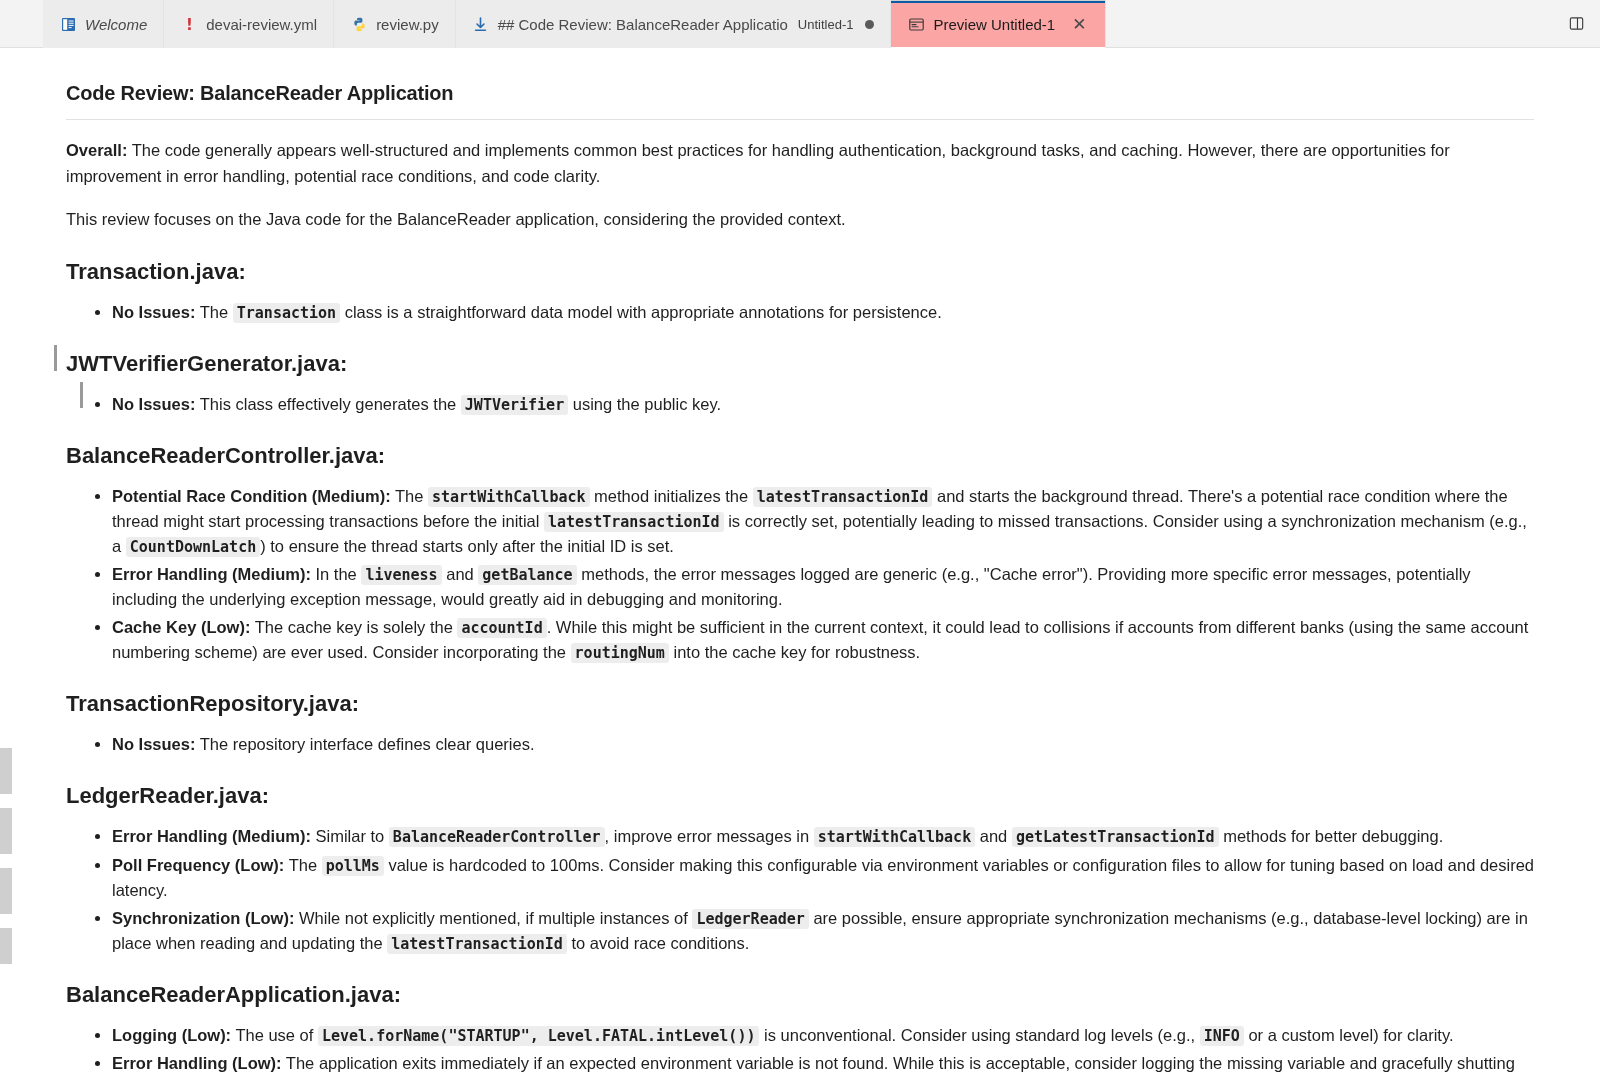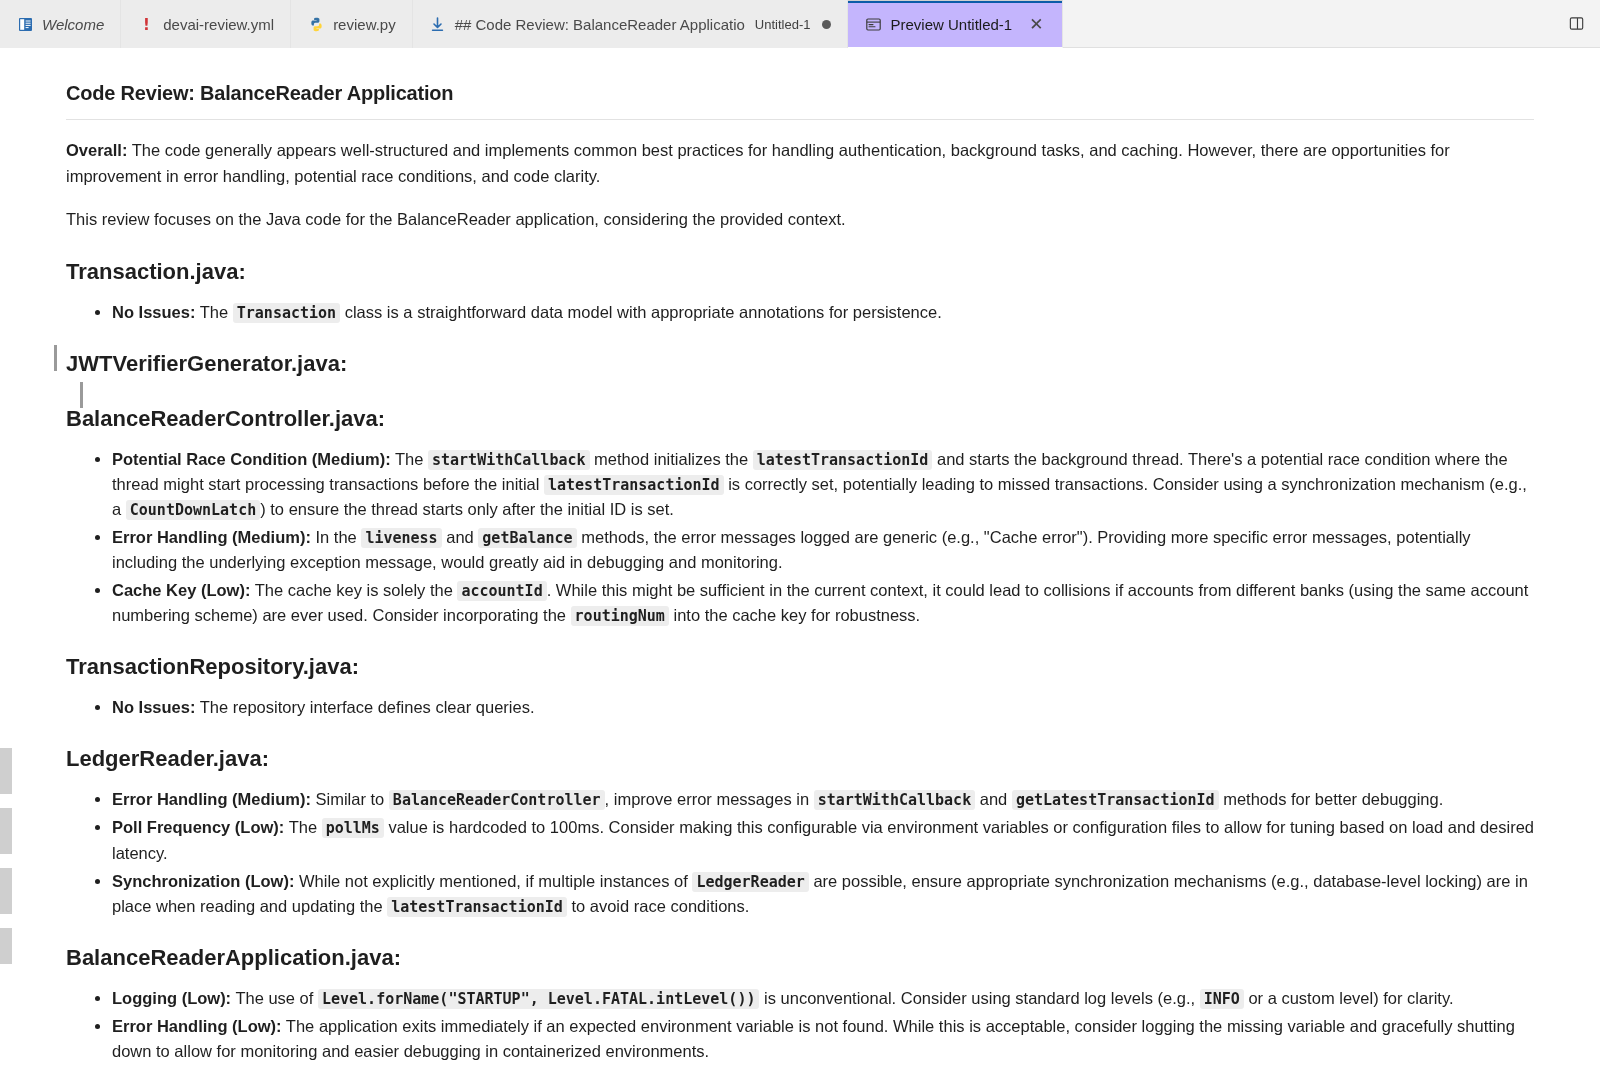--- a/index.html
+++ b/index.html
@@ -29,21 +29,21 @@
     height: 48px;
     font-size: 15px;
     color: #4a4a4a;
     border-right: 1px solid #e4e4e4;
     background: #ececec;
     white-space: nowrap;
     cursor: pointer;
     position: relative;
   }
   .tab.active {
-    background: #c4b5fd;
+    background: #fca5a5;
     color: #1b1b1b;
     border-top: 1px solid #d0d0d0;
     border-bottom: 1px solid #ffffff;
   }
   .tab.active::before {
     content: "";
     position: absolute;
     left: 0; right: 0; top: 0;
     height: 2px;
     background: #0b5ca8;
@@ -153,21 +153,21 @@
   .gutter-bar {
     position: absolute;
     width: 3px;
     background: #9a9a9a;
   }
 </style>
 </head>
 <body>
 
 <div class="tabbar">
-  <div id="tabs-host" style="display:flex;align-items:stretch;">
+  <div id="tabs-host" style="display:flex;align-items:stretch;padding-left:43px;">
       <div class="tab">
         <span class="tab-icon">
           <svg width="17" height="17" viewBox="0 0 17 17">
             <rect x="2" y="2" width="13" height="13" rx="1" fill="#2b6cb0"></rect>
             <rect x="3.2" y="3.2" width="4" height="10.6" fill="#ffffff"></rect>
             <path d="M8.6 5h5M8.6 7.2h5M8.6 9.4h5M8.6 11.6h3" stroke="#ffffff" stroke-width="1"></path>
           </svg>
         </span>
         <span class="tab-italic">Welcome</span>
       </div>
@@ -234,20 +234,23 @@
     <p class="para">
       <strong>Overall:</strong><span> The code generally appears well-structured and implements common best practices for handling authentication, background tasks, and caching. However, there are opportunities for improvement in error handling, potential race conditions, and code clarity.</span>
     </p>
     <p class="para">This review focuses on the Java code for the BalanceReader application, considering the provided context.</p>
     <div id="sections-host">
         <div class="sec-head">Transaction.java:</div>
         <ul class="bullets">
           <li><strong>No Issues:</strong><span> The </span><code>Transaction</code><span> class is a straightforward data model with appropriate annotations for persistence.</span></li>
         </ul>
         <div class="sec-head">JWTVerifierGenerator.java:</div>
+        <ul class="bullets">
+          <li><strong>No Issues:</strong><span> This class effectively generates the </span><code>JWTVerifier</code><span> using the public key.</span></li>
+        </ul>
         <div class="sec-head">BalanceReaderController.java:</div>
         <ul class="bullets">
           <li><strong>Potential Race Condition (Medium):</strong><span> The </span><code>startWithCallback</code><span> method initializes the </span><code>latestTransactionId</code><span> and starts the background thread. There's a potential race condition where the thread might start processing transactions before the initial </span><code>latestTransactionId</code><span> is correctly set, potentially leading to missed transactions. Consider using a synchronization mechanism (e.g., a </span><code>CountDownLatch</code><span>) to ensure the thread starts only after the initial ID is set.</span></li>
           <li><strong>Error Handling (Medium):</strong><span> In the </span><code>liveness</code><span> and </span><code>getBalance</code><span> methods, the error messages logged are generic (e.g., "Cache error"). Providing more specific error messages, potentially including the underlying exception message, would greatly aid in debugging and monitoring.</span></li>
           <li><strong>Cache Key (Low):</strong><span> The cache key is solely the </span><code>accountId</code><span>. While this might be sufficient in the current context, it could lead to collisions if accounts from different banks (using the same account numbering scheme) are ever used. Consider incorporating the </span><code>routingNum</code><span> into the cache key for robustness.</span></li>
         </ul>
         <div class="sec-head">TransactionRepository.java:</div>
         <ul class="bullets">
           <li><strong>No Issues:</strong><span> The repository interface defines clear queries.</span></li>
         </ul>

